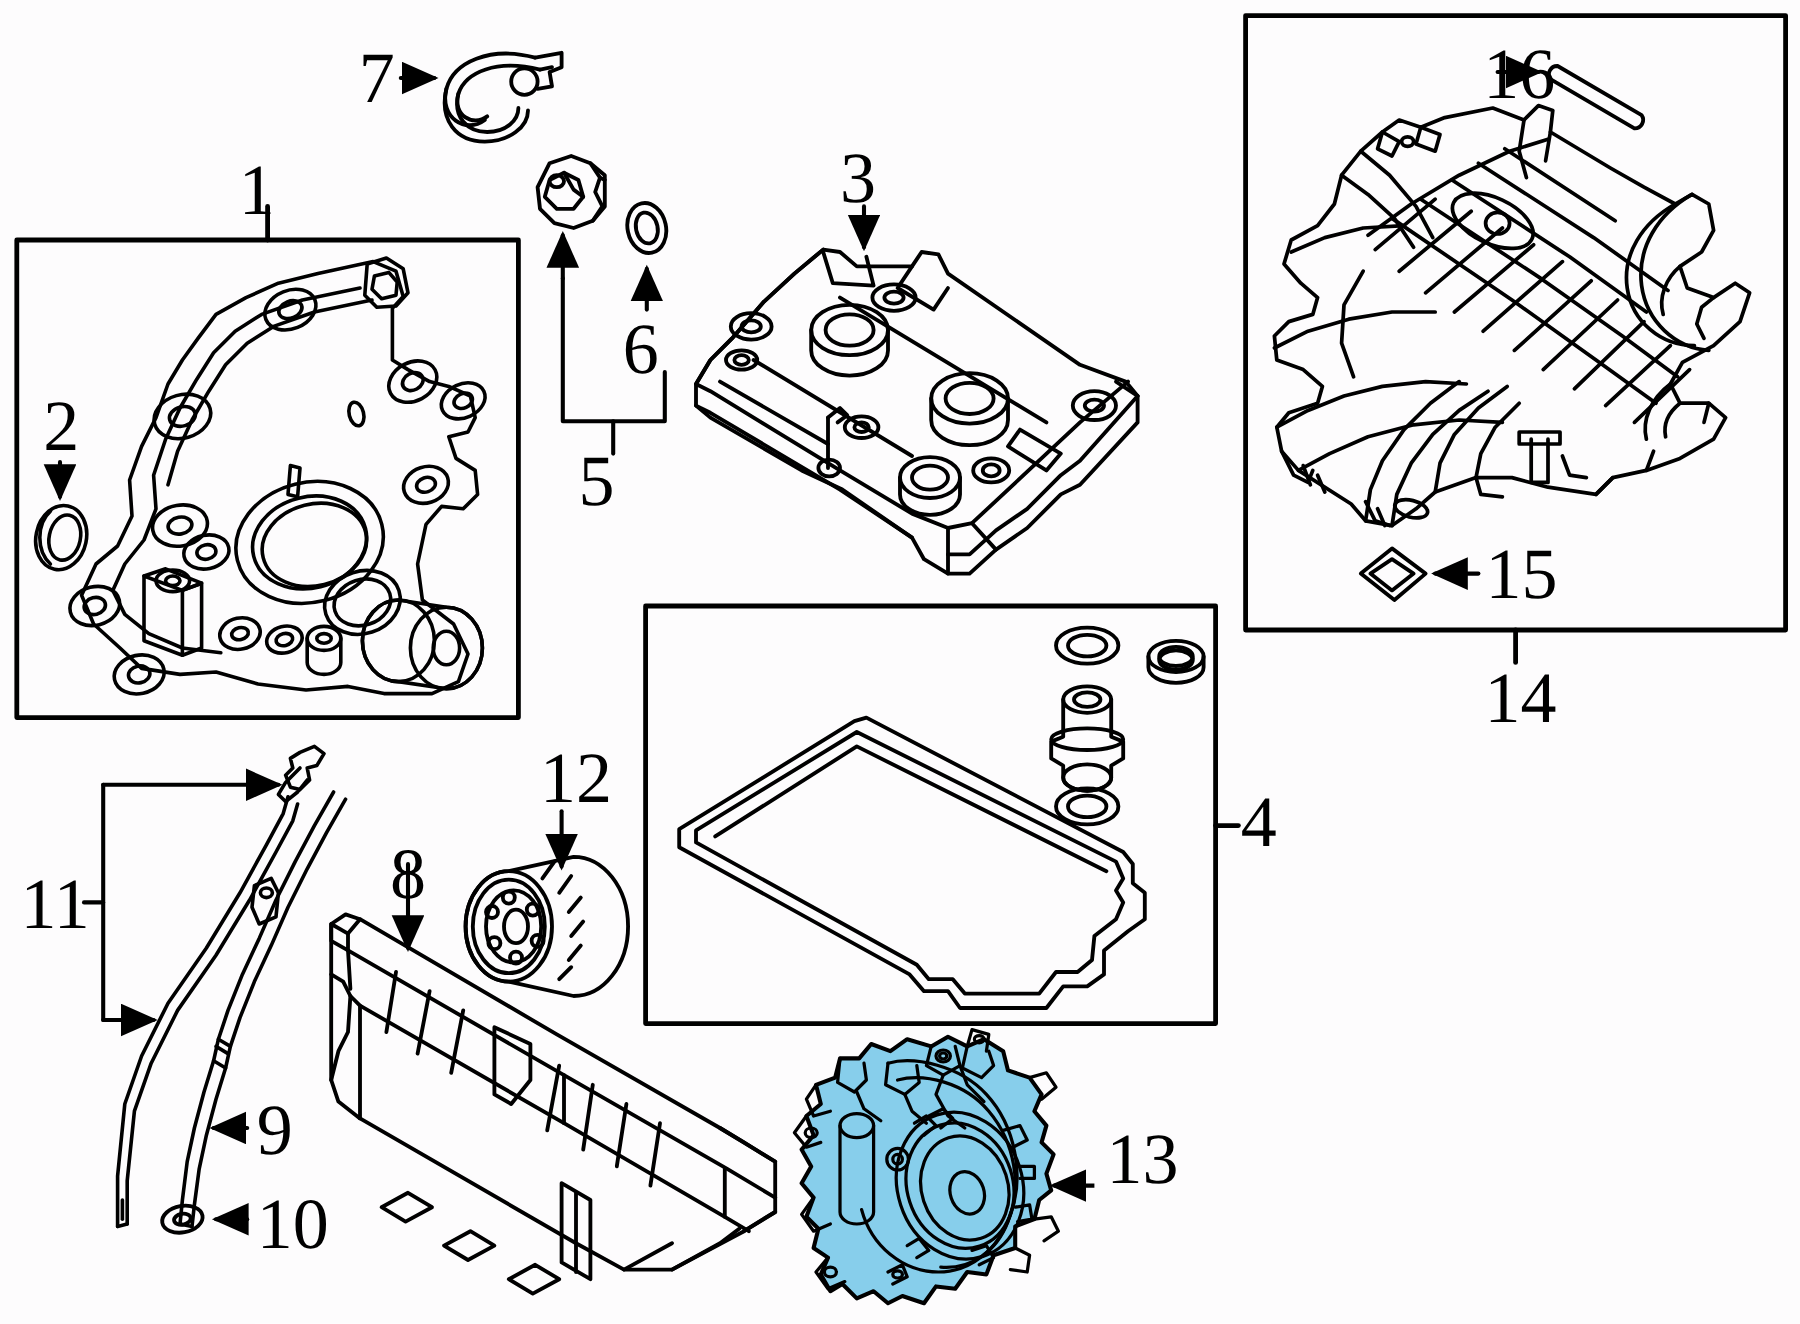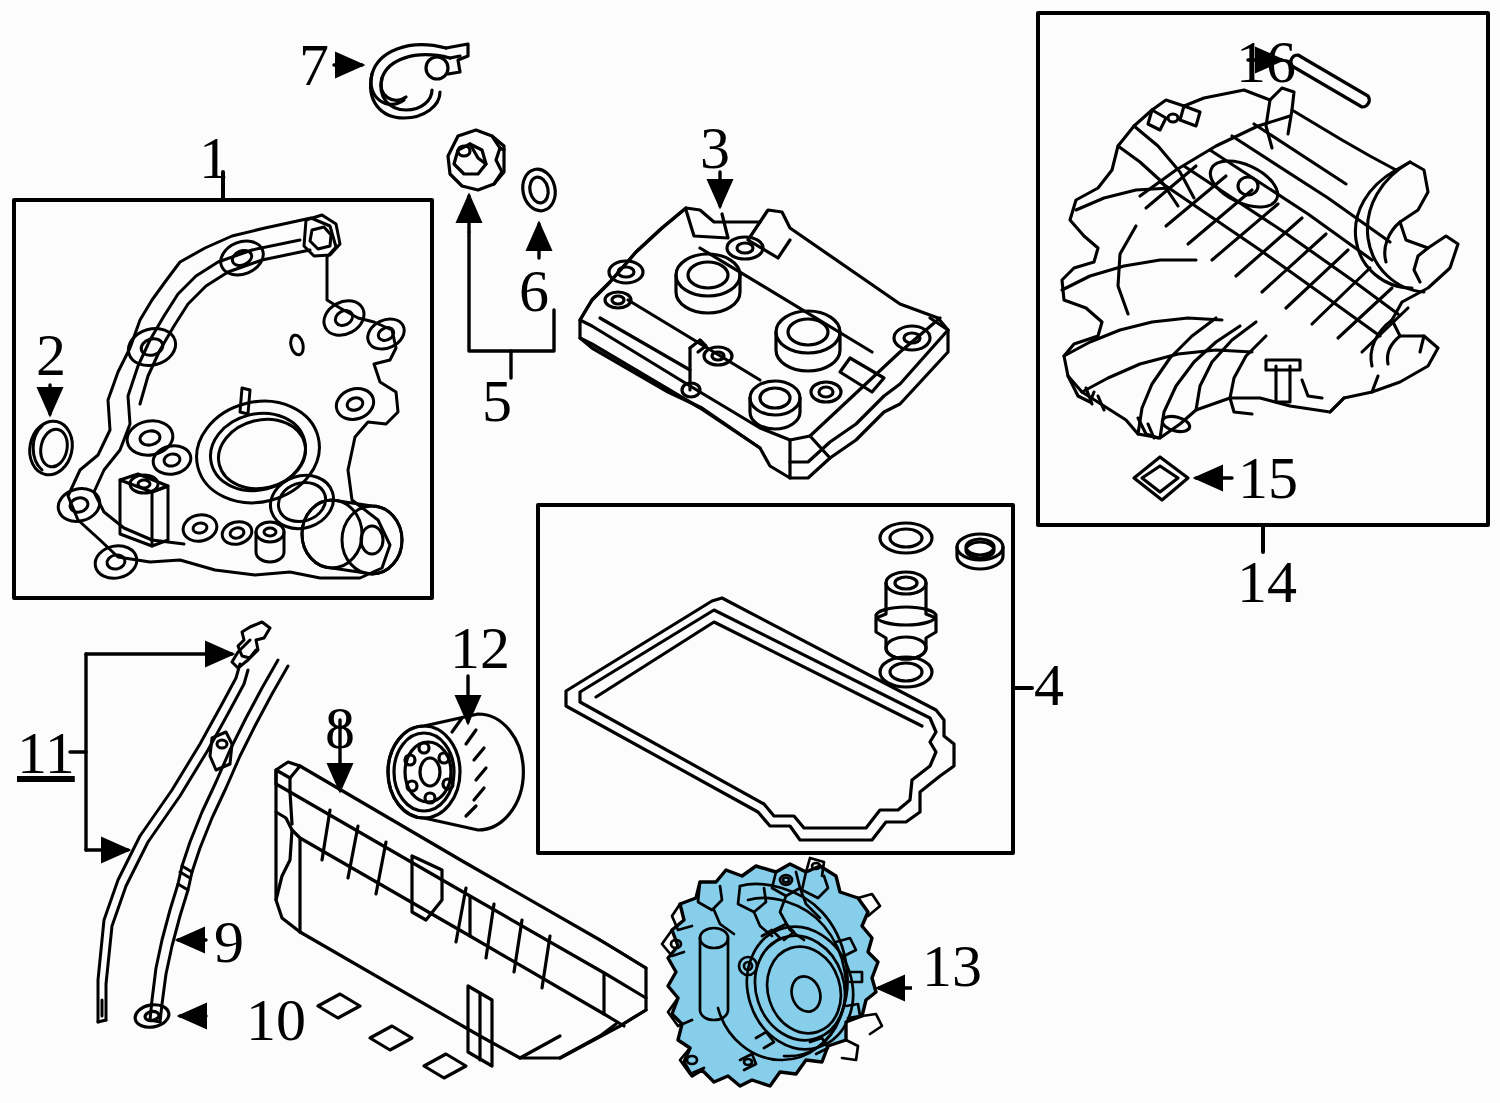--- a/index.html
+++ b/index.html
@@ -562,21 +562,21 @@
 
 <div class="lbl" style="left:199px; top:128px;">1</div>
 <div class="lbl" style="left:36px;  top:325px;">2</div>
 <div class="lbl" style="left:700px; top:118px;">3</div>
 <div class="lbl" style="left:1034px;top:655px;">4</div>
 <div class="lbl" style="left:482px; top:371px;">5</div>
 <div class="lbl" style="left:519px; top:261px;">6</div>
 <div class="lbl" style="left:299px; top:35px;">7</div>
 <div class="lbl" style="left:325px; top:698px;">8</div>
 <div class="lbl" style="left:214px; top:912px;">9</div>
-<div class="lbl" style="left:214px; top:990px;margin-left:32px;">10</div>
-<div class="lbl" style="left:17px;  top:723px;text-decoration:underline;">11</div>
+<div class="lbl" style="left:214px; top:990px;">10</div>
+<div class="lbl" style="left:17px;  top:723px;">11</div>
 <div class="lbl" style="left:450px; top:618px;">12</div>
 <div class="lbl" style="left:922px; top:936px;">13</div>
 <div class="lbl" style="left:1237px;top:552px;text-align:right;">14</div>
 <div class="lbl" style="left:1238px;top:448px;text-align:center;">15</div>
 <div class="lbl" style="left:1236px;top:32px;">16</div>
 
 </div>
 
 </body></html>

